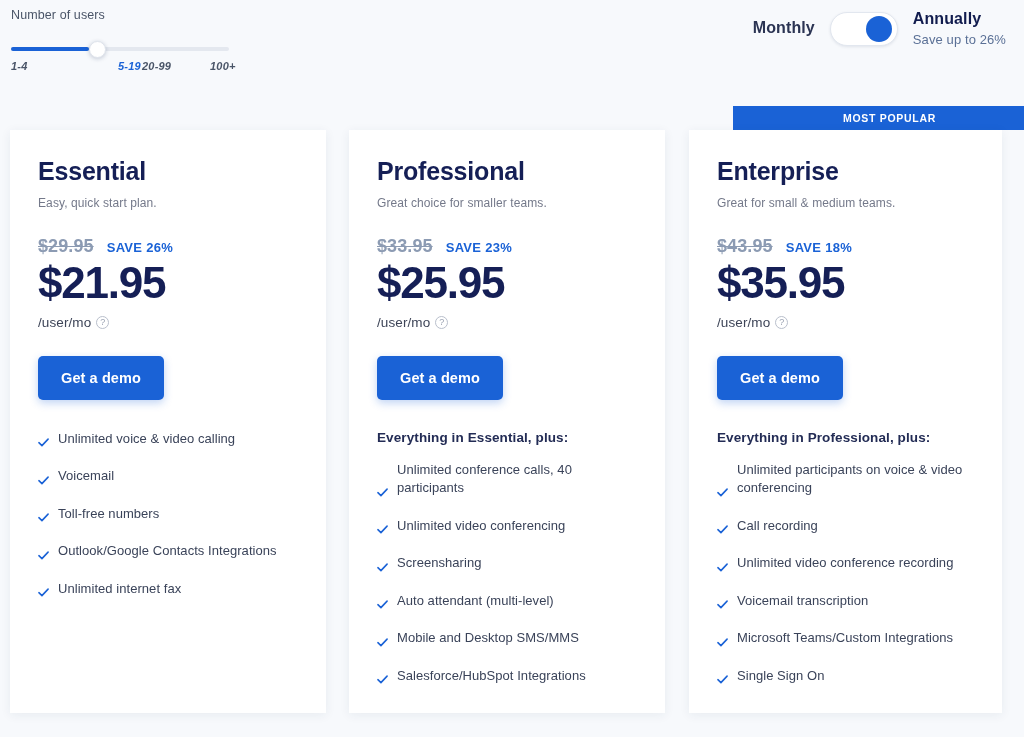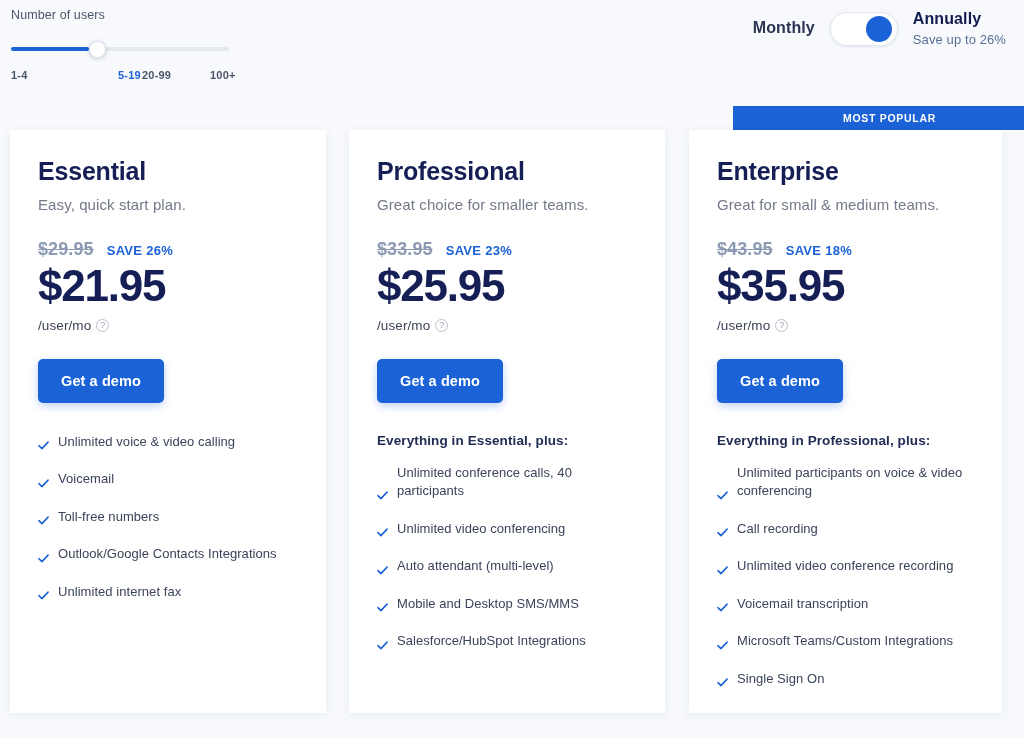--- a/index.html
+++ b/index.html
@@ -64,23 +64,24 @@
     width: 17px;
     height: 17px;
     background: #ffffff;
     border: 1px solid #dfe4ec;
     border-radius: 50%;
     box-shadow: 0 1px 4px rgba(20,40,80,.22);
     cursor: pointer;
   }
   .slider-ticks {
     position: relative;
-    margin-top: 13px;
+    margin-top: 4px;
     height: 16px;
     width: 230px;
+    font-style: italic;
   }
   .tick {
     position: absolute;
     font-size: 11px;
     font-weight: bold;
     color: #4a5568;
     letter-spacing: .2px;
     white-space: nowrap;
   }
   .tick.active { color: #1a62d6; padding-left: 41px; }
@@ -173,21 +174,21 @@
   .card-inner { padding: 28px 28px 0 28px; }
 
   .plan-name {
     font-size: 25px;
     font-weight: bold;
     color: #151f56;
     letter-spacing: -.2px;
     line-height: 1.1;
   }
   .plan-desc {
-    font-size: 15px;
+    font-size: 12px;
     color: #74798a;
     margin-top: 10px;
     letter-spacing: .1px;
   }
 
   .price-row {
     margin-top: 26px;
     display: flex;
     align-items: baseline;
     gap: 13px;
@@ -404,20 +405,26 @@
       <li class="feature">
         <svg class="check" viewBox="0 0 12 12">
             <path d="M1 6.2 L4.3 9.4 L11 2.3" fill="none" stroke="#1a62d6" stroke-width="1.7" stroke-linecap="round" stroke-linejoin="round"></path>
           </svg>
         <span>Unlimited video conferencing</span>
       </li>
       <li class="feature">
         <svg class="check" viewBox="0 0 12 12">
             <path d="M1 6.2 L4.3 9.4 L11 2.3" fill="none" stroke="#1a62d6" stroke-width="1.7" stroke-linecap="round" stroke-linejoin="round"></path>
           </svg>
+        <span>Screensharing</span>
+      </li>
+      <li class="feature">
+        <svg class="check" viewBox="0 0 12 12">
+            <path d="M1 6.2 L4.3 9.4 L11 2.3" fill="none" stroke="#1a62d6" stroke-width="1.7" stroke-linecap="round" stroke-linejoin="round"></path>
+          </svg>
         <span>Auto attendant (multi-level)</span>
       </li>
       <li class="feature">
         <svg class="check" viewBox="0 0 12 12">
             <path d="M1 6.2 L4.3 9.4 L11 2.3" fill="none" stroke="#1a62d6" stroke-width="1.7" stroke-linecap="round" stroke-linejoin="round"></path>
           </svg>
         <span>Mobile and Desktop SMS/MMS</span>
       </li>
       <li class="feature">
         <svg class="check" viewBox="0 0 12 12">

